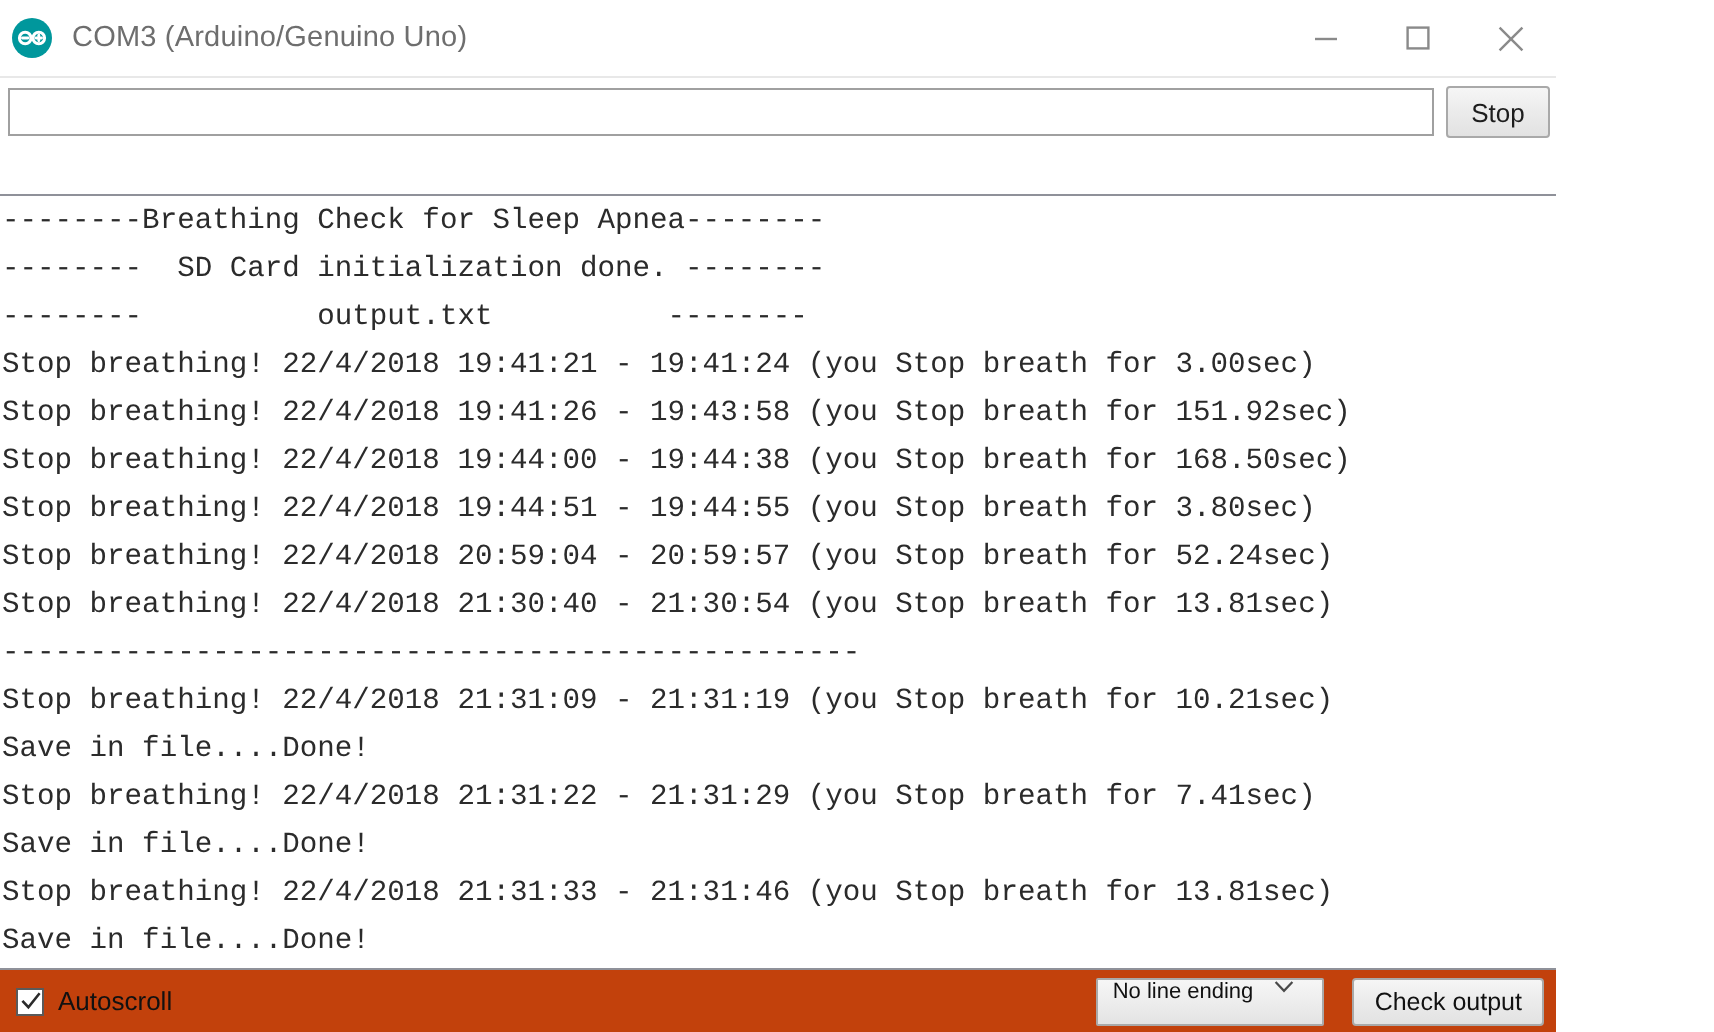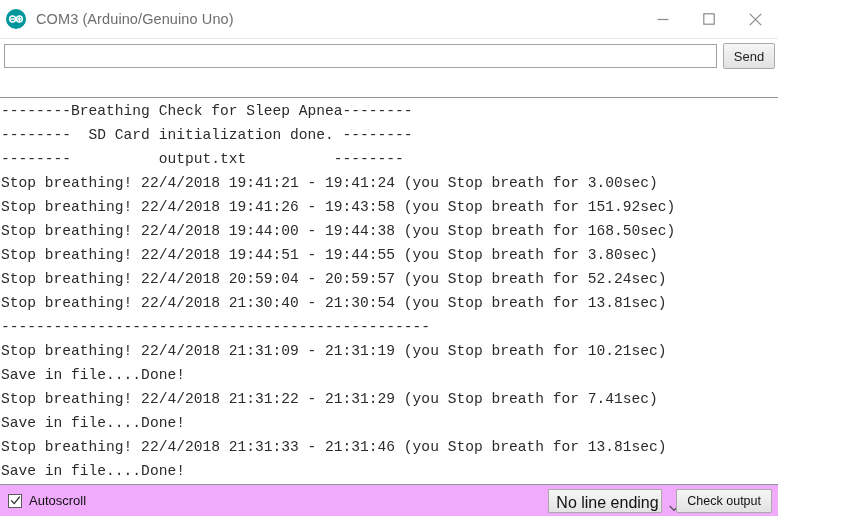--- a/index.html
+++ b/index.html
@@ -125,21 +125,21 @@
     padding: 1px 0 0 1px;
     margin: 0;
     letter-spacing: 0px;
   }
   .console .line { display: block; height: 24px; }
 
   
   .statusbar {
     height: 31px;
     min-height: 31px;
-    background: #f0abfc;
+    background: #c2410c;
     display: flex;
     align-items: center;
     padding: 0 6px 0 8px;
     box-sizing: border-box;
   }
   .autoscroll {
     display: flex;
     align-items: center;
     gap: 7px;
     cursor: default;
@@ -160,25 +160,25 @@
     font-size: 13px;
     color: #111;
   }
   .spacer { flex: 1 1 auto; }
 
   .combo {
     height: 24px;
     border: 1px solid #a9a9a9;
     background: linear-gradient(180deg,#f6f6f6 0%, #ededed 50%, #e3e3e3 100%);
     display: flex;
-    align-items: flex-end;
+    align-items: flex-start;
     box-sizing: border-box;
     margin-left: 8px;
     padding: 0 4px 0 7px;
-    font-size: 16px;
+    font-size: 11px;
     color: #111;
     cursor: default;
     border-radius: 1px;
     flex: 0 0 auto;
   }
   .combo .cval { white-space: nowrap; }
   .combo .chev { margin-left: 10px; display: flex; align-items: center; }
   .combo .chev svg { display: block; }
   .combo.lineending { width: 114px; }
   .combo.baud { width: 110px; }
@@ -243,21 +243,21 @@
             <line x1="0.8" y1="0.8" x2="12.2" y2="12.2" stroke="#8a8a8a" stroke-width="1.2"></line>
             <line x1="12.2" y1="0.8" x2="0.8" y2="12.2" stroke="#8a8a8a" stroke-width="1.2"></line>
           </svg>
         </span>
       </div>
     </div>
   </div>
 
   <div class="sendrow">
     <input class="send-input" type="text" value="" placeholder="" style="">
-    <div class="send-btn">Send</div>
+    <div class="send-btn">Stop</div>
   </div>
 
   <div class="console-wrap">
     <div class="console" id="console"><span class="line">--------Breathing Check for Sleep Apnea--------</span><span class="line">--------  SD Card initialization done. --------</span><span class="line">--------          output.txt          --------</span><span class="line">Stop breathing! 22/4/2018 19:41:21 - 19:41:24 (you Stop breath for 3.00sec)</span><span class="line">Stop breathing! 22/4/2018 19:41:26 - 19:43:58 (you Stop breath for 151.92sec)</span><span class="line">Stop breathing! 22/4/2018 19:44:00 - 19:44:38 (you Stop breath for 168.50sec)</span><span class="line">Stop breathing! 22/4/2018 19:44:51 - 19:44:55 (you Stop breath for 3.80sec)</span><span class="line">Stop breathing! 22/4/2018 20:59:04 - 20:59:57 (you Stop breath for 52.24sec)</span><span class="line">Stop breathing! 22/4/2018 21:30:40 - 21:30:54 (you Stop breath for 13.81sec)</span><span class="line">-------------------------------------------------</span><span class="line">Stop breathing! 22/4/2018 21:31:09 - 21:31:19 (you Stop breath for 10.21sec)</span><span class="line">Save in file....Done!</span><span class="line">Stop breathing! 22/4/2018 21:31:22 - 21:31:29 (you Stop breath for 7.41sec)</span><span class="line">Save in file....Done!</span><span class="line">Stop breathing! 22/4/2018 21:31:33 - 21:31:46 (you Stop breath for 13.81sec)</span><span class="line">Save in file....Done!</span><span class="line">Stop breathing! 22/4/2018 21:31:49 - </span></div>
   </div>
 
   <div class="statusbar">
     <div class="autoscroll">
       <span class="checkbox" id="autoscroll-box">
         <svg width="11" height="11" viewBox="0 0 11 11">

